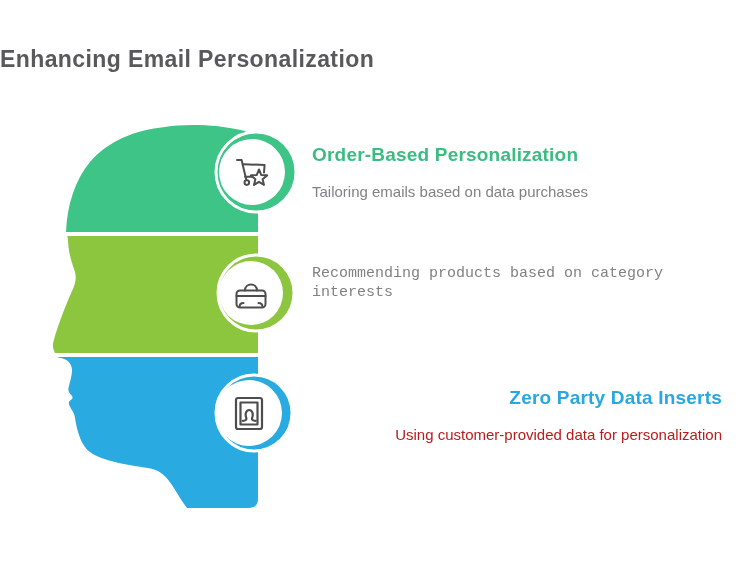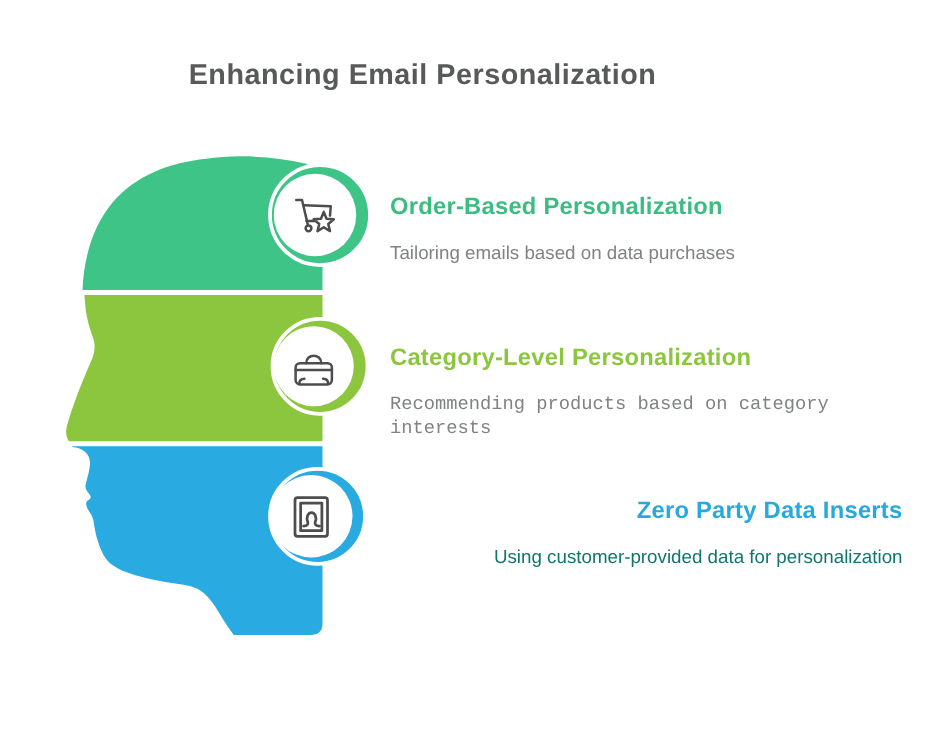--- a/index.html
+++ b/index.html
@@ -5,30 +5,30 @@
   html,body{margin:0;padding:0;}
   body{
     width:744px;height:588px;
     background:#ffffff;
     font-family:"Liberation Sans", sans-serif;
     overflow:hidden;
   }
   .stage{position:relative;width:744px;height:588px;background:#ffffff;}
   .page-title{
     position:absolute;top:46px;left:0;width:676px;
-    margin:0;text-align:center;
+    margin:0;text-align:left;
     font-size:23px;font-weight:bold;letter-spacing:.4px;
   }
   .head-svg{position:absolute;left:30px;top:100px;}
   .text-col{position:absolute;left:312px;width:410px;}
   .row-1{top:143px;}
   .row-2{top:264px;}
   .row-3{top:386px;text-align:right;}
   .section-heading{
-    margin:12px 0 16px 0;
+    margin:1px 0 16px 0;
     font-size:19px;font-weight:bold;line-height:22px;letter-spacing:.2px;
   }
   .section-desc{
     margin:0;
     font-size:15px;line-height:19px;
   }
 </style>
 </head>
 <body>
 
@@ -93,22 +93,21 @@
                C24.5 28.8 25.9 29.8 28.6 29.8"></path>
     </g>
   </svg>
 
   <div class="text-col row-1">
     <h2 class="section-heading" style="color: rgb(59, 189, 129);">Order-Based Personalization</h2>
     <p class="section-desc" style="color: rgb(128, 130, 133);">Tailoring emails based on data purchases</p>
   </div>
 
   <div class="text-col row-2">
-    <h2 class="section-heading" style="color: rgb(140, 198, 62);">Category-Level Personalization</h2>
     <p class="section-desc" style="color: rgb(128, 130, 133); font-family: Liberation Mono, monospace;">Recommending products based on category interests</p>
   </div>
 
   <div class="text-col row-3">
     <h2 class="section-heading" style="color: rgb(41, 168, 223);">Zero Party Data Inserts</h2>
-    <p class="section-desc" style="color: #0f766e;">Using customer-provided data for personalization</p>
+    <p class="section-desc" style="color: #b91c1c;">Using customer-provided data for personalization</p>
   </div>
 
 </div>
 
 </body></html>

